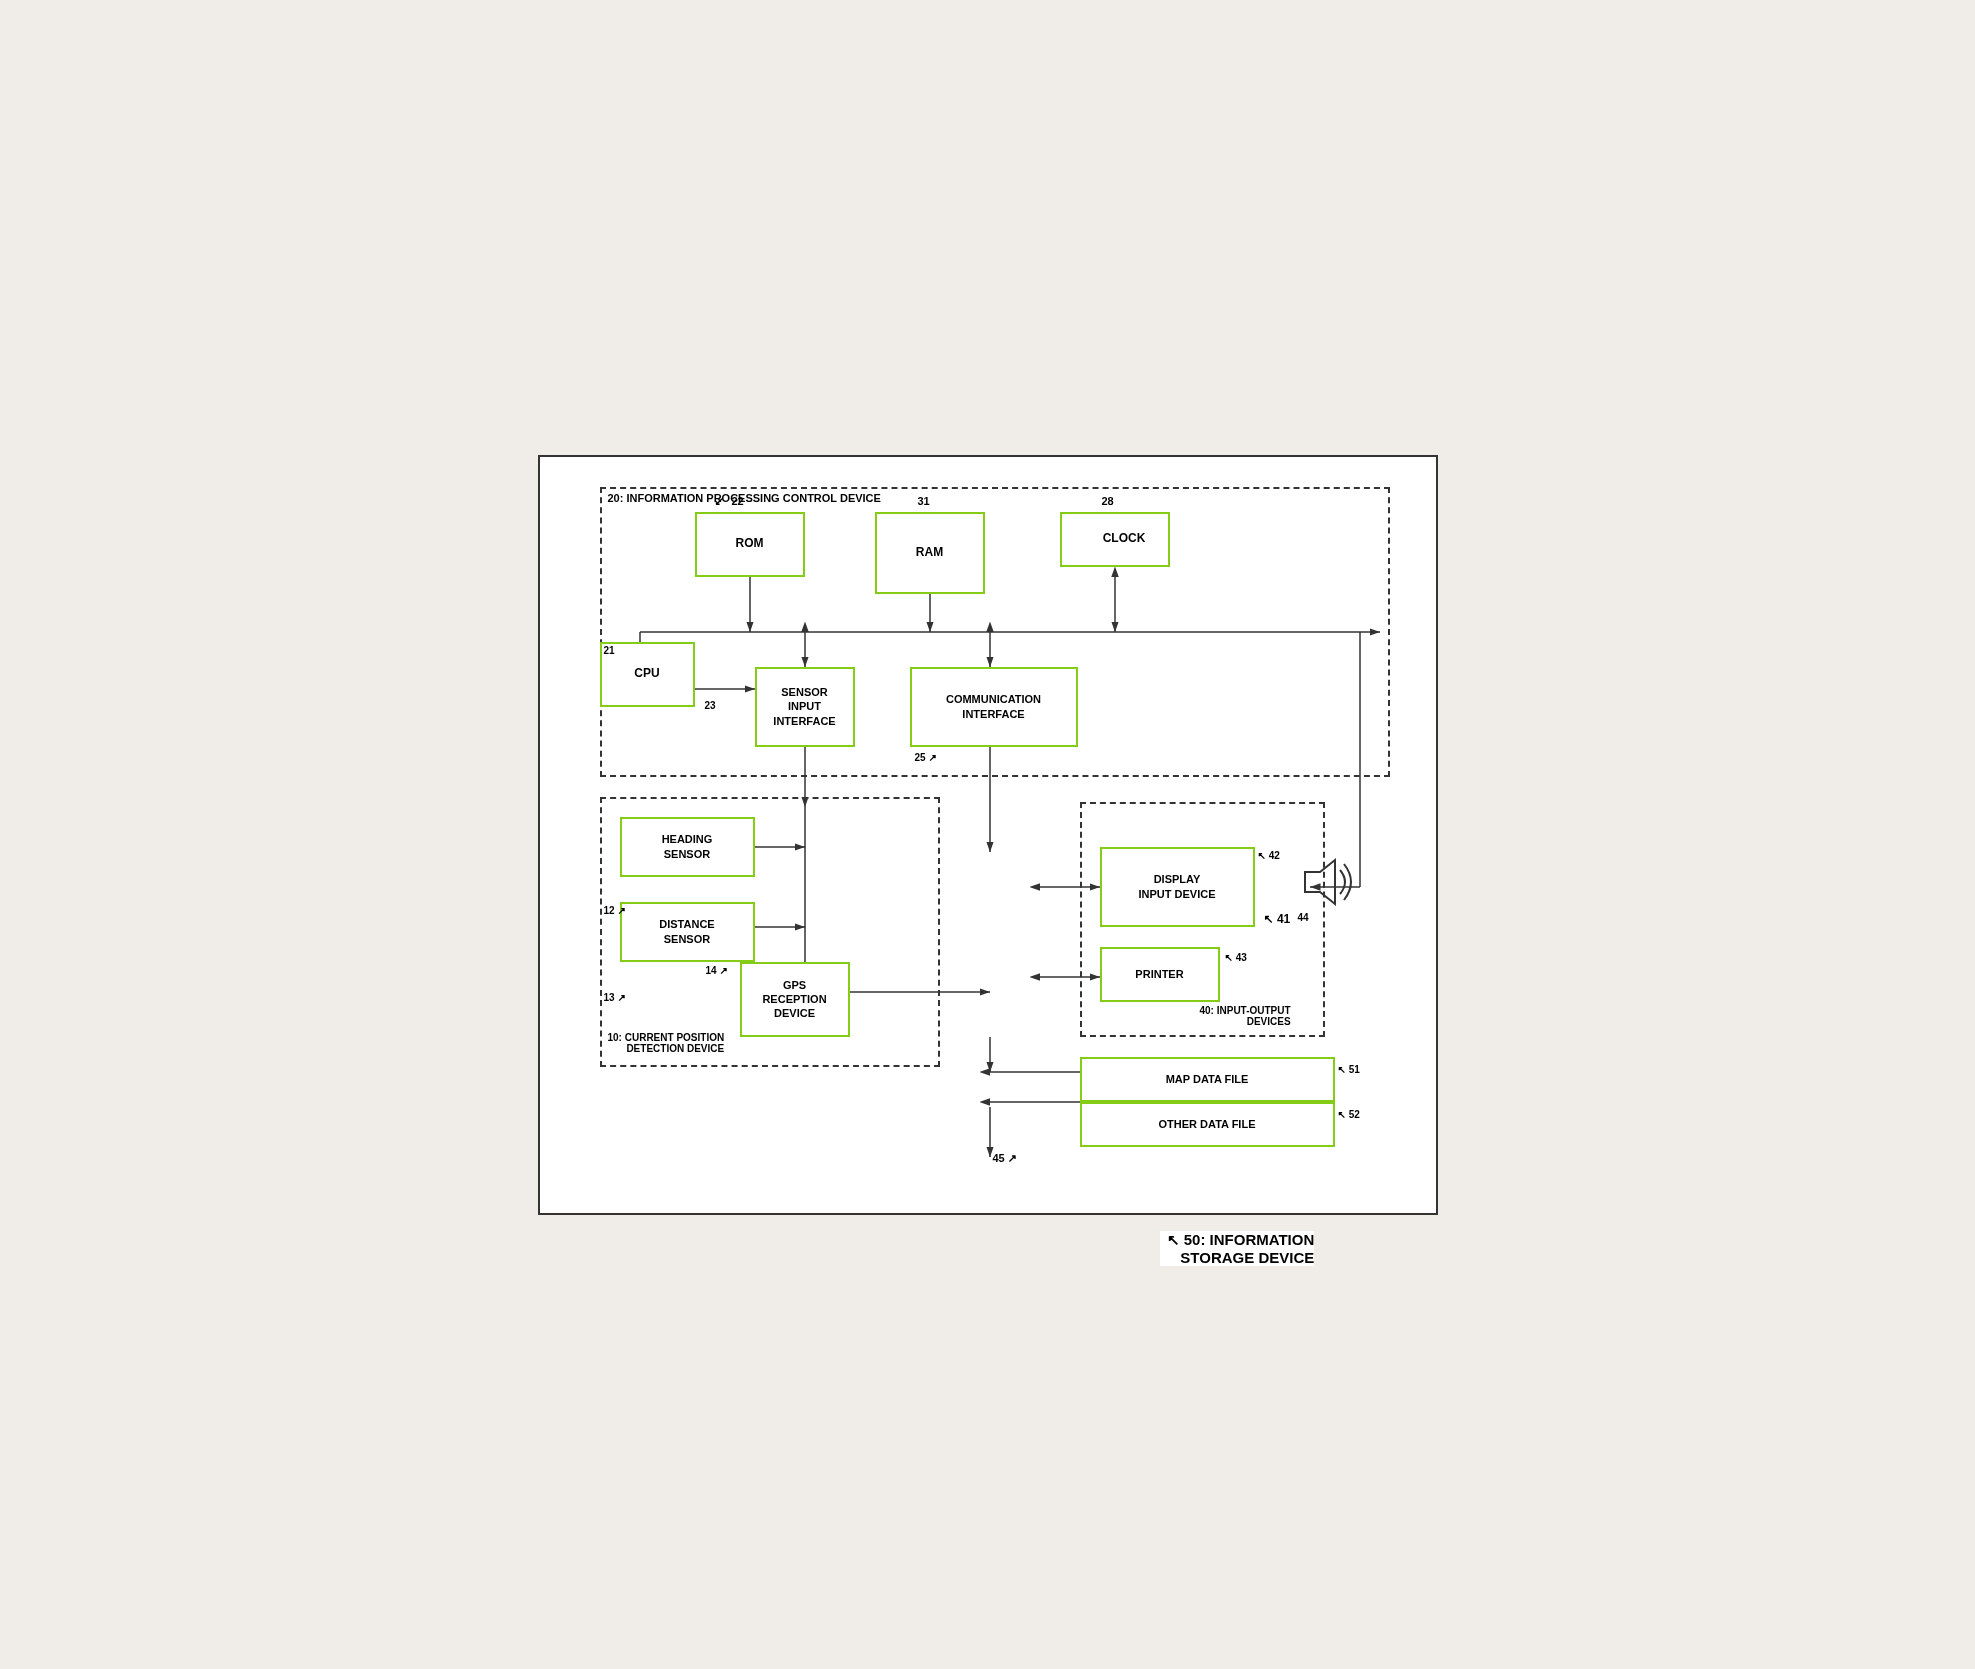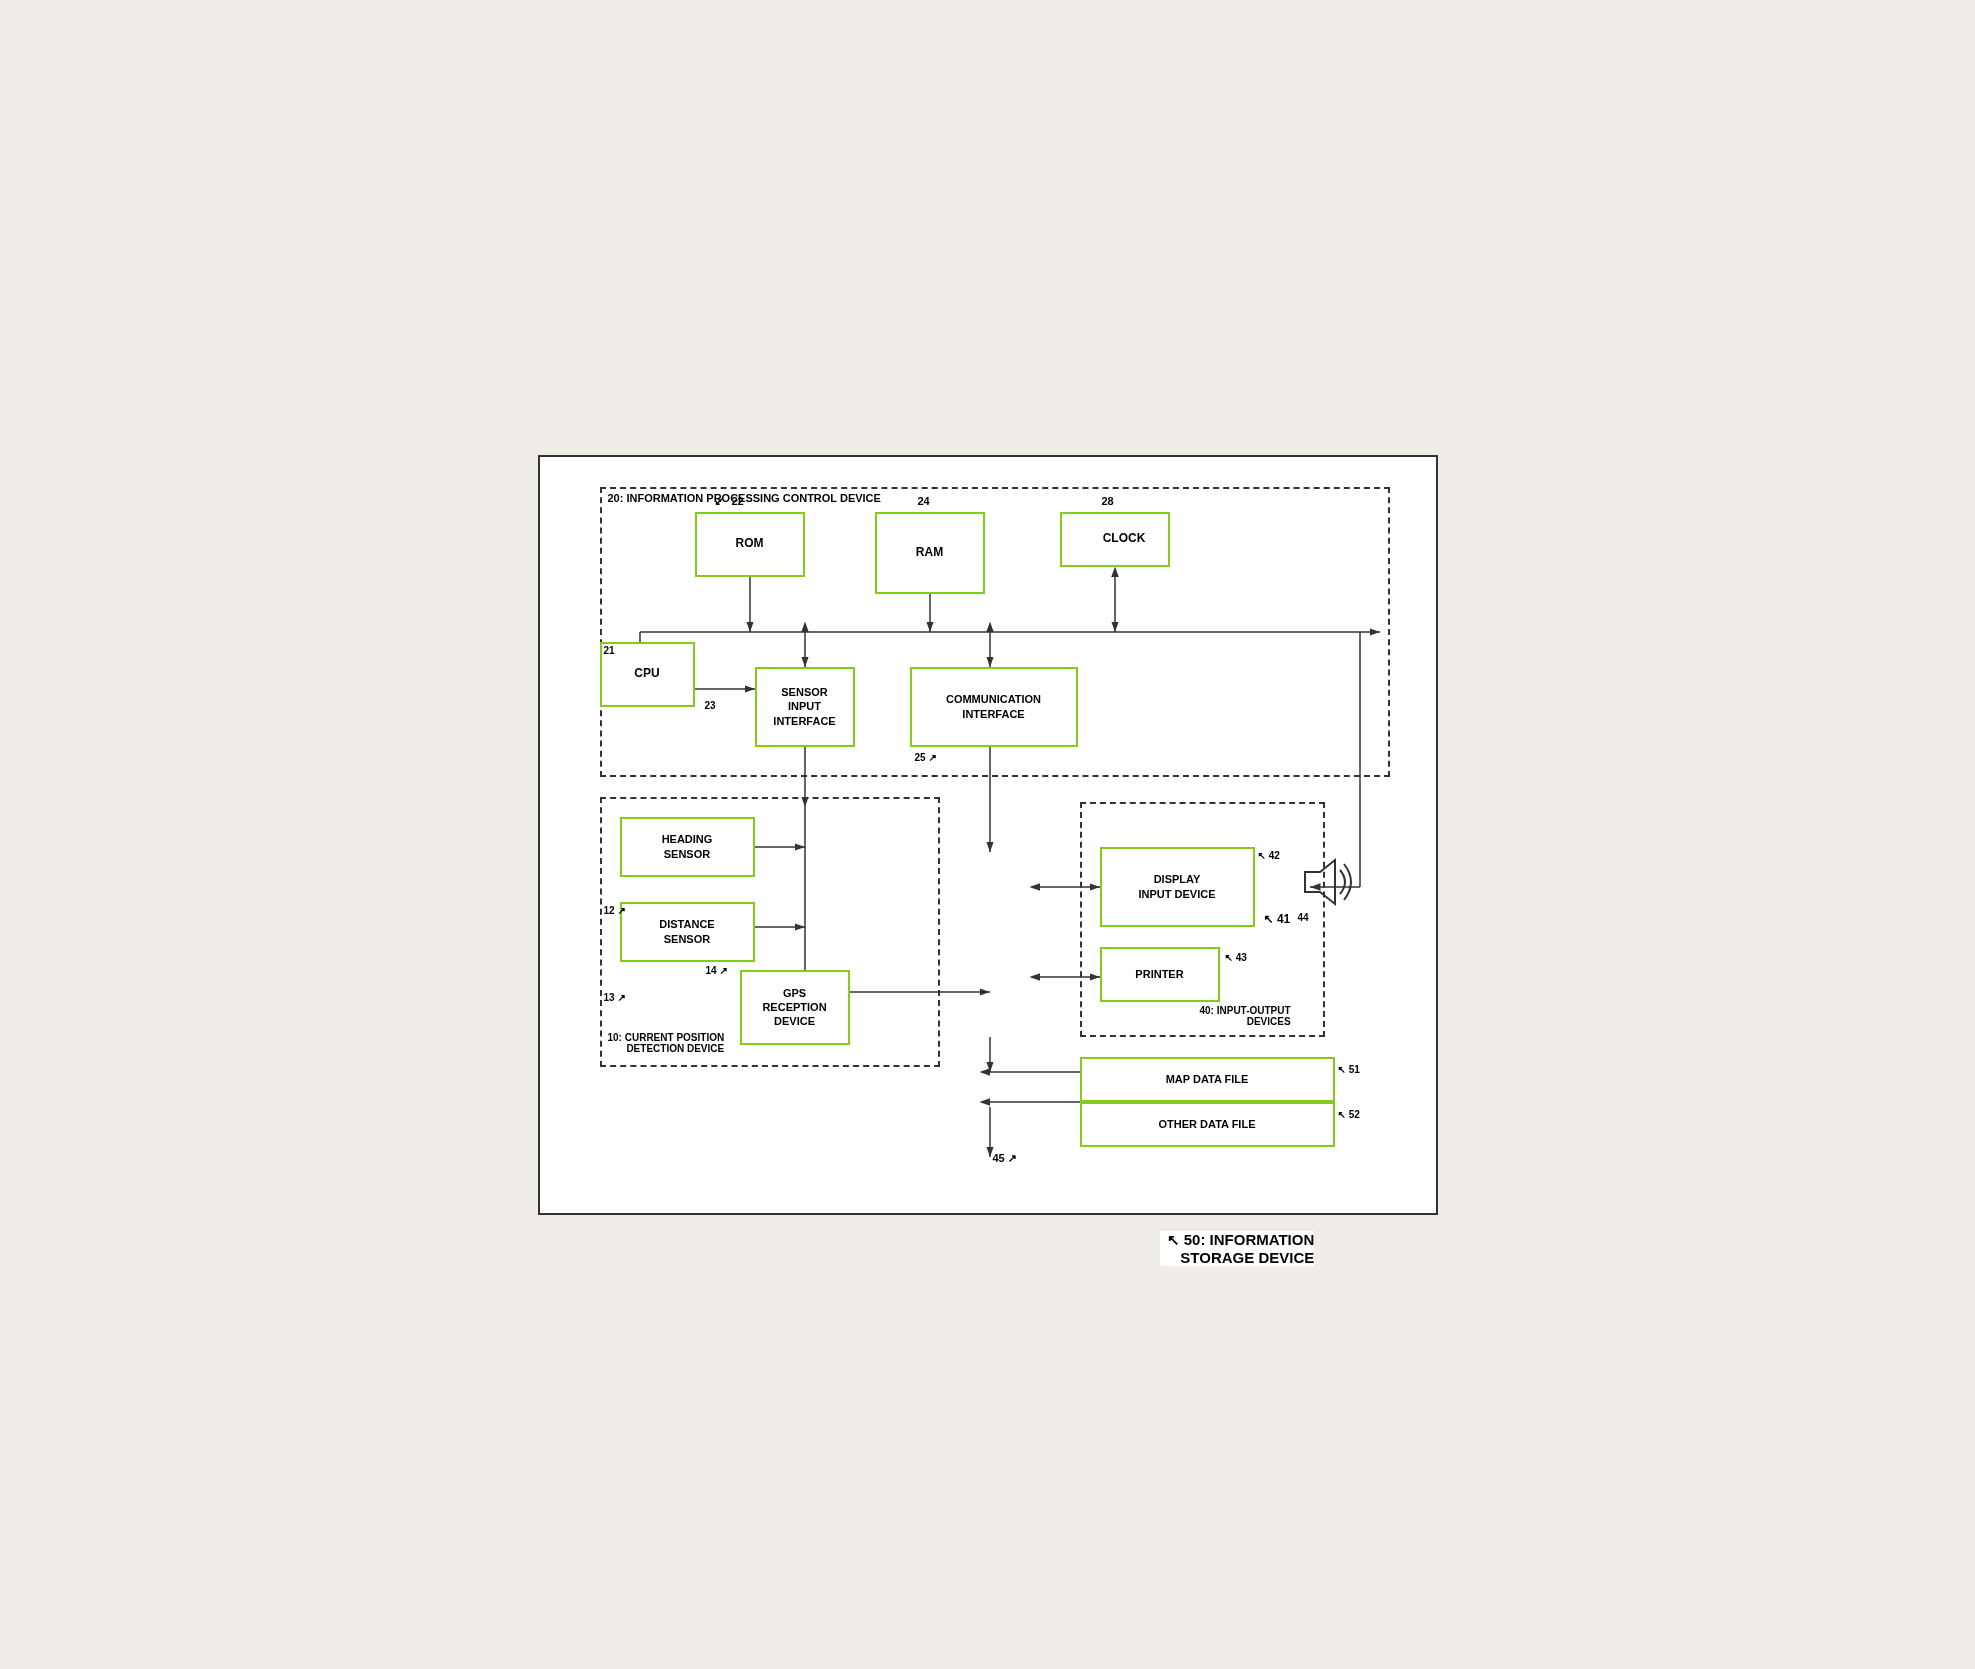--- a/index.html
+++ b/index.html
@@ -132,21 +132,21 @@
 
   <div class="box" style="left:155px; top:55px; width:110px; height:65px;">
     <span>ROM</span>
   </div>
   <div class="ref-num" style="left:192px; top:38px;">22</div>
   <div class="ref-num" style="left:175px; top:38px;">↙</div>
 
   <div class="box" style="left:335px; top:55px; width:110px; height:82px;">
     <span>RAM</span>
   </div>
-  <div class="ref-num" style="left:378px; top:38px;">24</div>
+  <div class="ref-num" style="left:378px; top:38px;">31</div>
 
   <div class="box" style="left:520px; top:55px; width:110px; height:55px;padding-left:19px;">
     <span>CLOCK</span>
   </div>
   <div class="ref-num" style="left:562px; top:38px;">28</div>
 
   <div class="box" style="left:60px; top:185px; width:95px; height:65px;">
     <span>CPU</span>
   </div>
   <div class="ref-num" style="left:64px; top:188px; font-size:10px;">21</div>
@@ -169,21 +169,21 @@
 
   <div class="box" style="left:80px; top:360px; width:135px; height:60px;">
     <span style="font-size:11px;">HEADING<br>SENSOR</span>
   </div>
 
   <div class="box" style="left:80px; top:445px; width:135px; height:60px;">
     <span style="font-size:11px;">DISTANCE<br>SENSOR</span>
   </div>
   <div class="ref-num" style="left:64px; top:448px; font-size:10px;">12 ↗</div>
 
-  <div class="box" style="left:200px; top:505px; width:110px; height:75px;margin-top:8px;">
+  <div class="box" style="left:200px; top:505px; width:110px; height:75px;">
     <span style="font-size:11px;">GPS<br>RECEPTION<br>DEVICE</span>
   </div>
   <div class="ref-num" style="left:166px; top:508px; font-size:10px;">14 ↗</div>
   <div class="ref-num" style="left:64px; top:535px; font-size:10px;">13 ↗</div>
 
   <div class="dashed-box" style="left:540px; top:345px; width:245px; height:235px;"></div>
   <div class="label" style="left:660px; top:548px; font-size:10px;">
     40: INPUT-OUTPUT<br>
     &nbsp;&nbsp;&nbsp;&nbsp;DEVICES
   </div>

